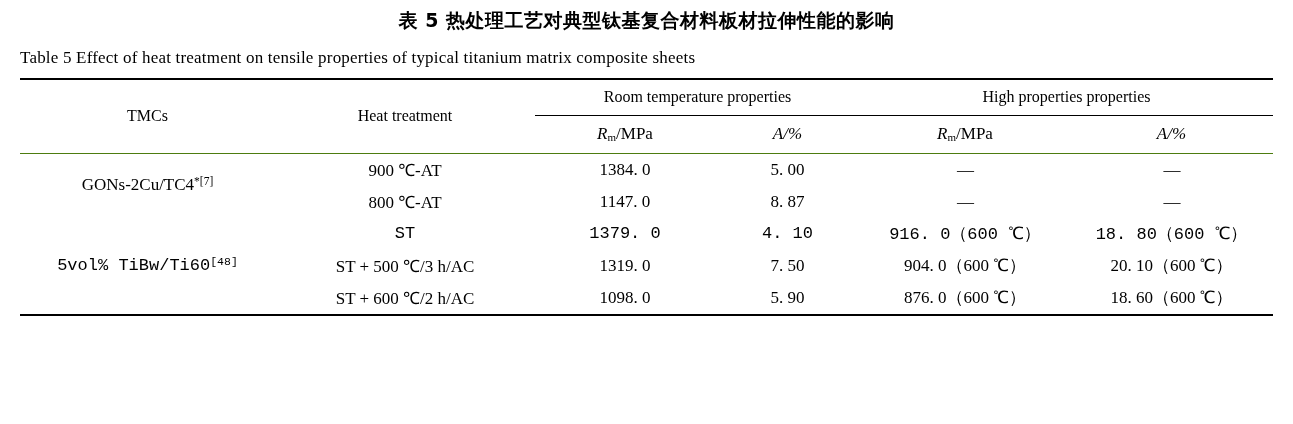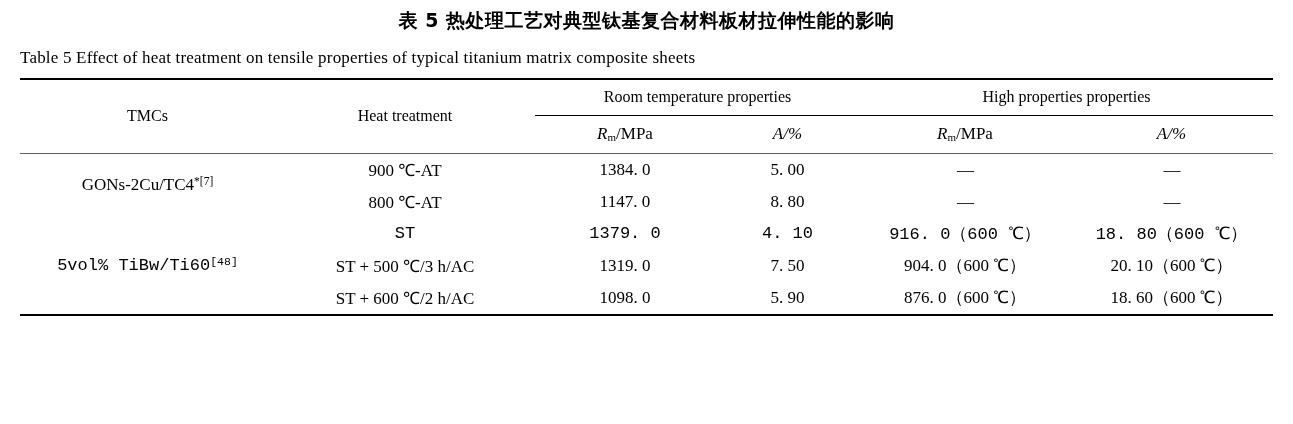--- a/index.html
+++ b/index.html
@@ -151,21 +151,21 @@
         </td>
         <td>900 ℃-AT</td>
         <td>1384. 0</td>
         <td>5. 00</td>
         <td class="em-dash">—</td>
         <td class="em-dash">—</td>
       </tr>
       <tr class="datarow">
         <td>800 ℃-AT</td>
         <td>1147. 0</td>
-        <td>8. 80</td>
+        <td>8. 87</td>
         <td class="em-dash">—</td>
         <td class="em-dash">—</td>
       </tr>
 
       <tr class="datarow grp-gap">
         <td rowspan="3" class="nowrap">
           <span>5vol% TiBw/Ti60</span><sup>[48]</sup>
         </td>
         <td>ST</td>
         <td>1379. 0</td>

